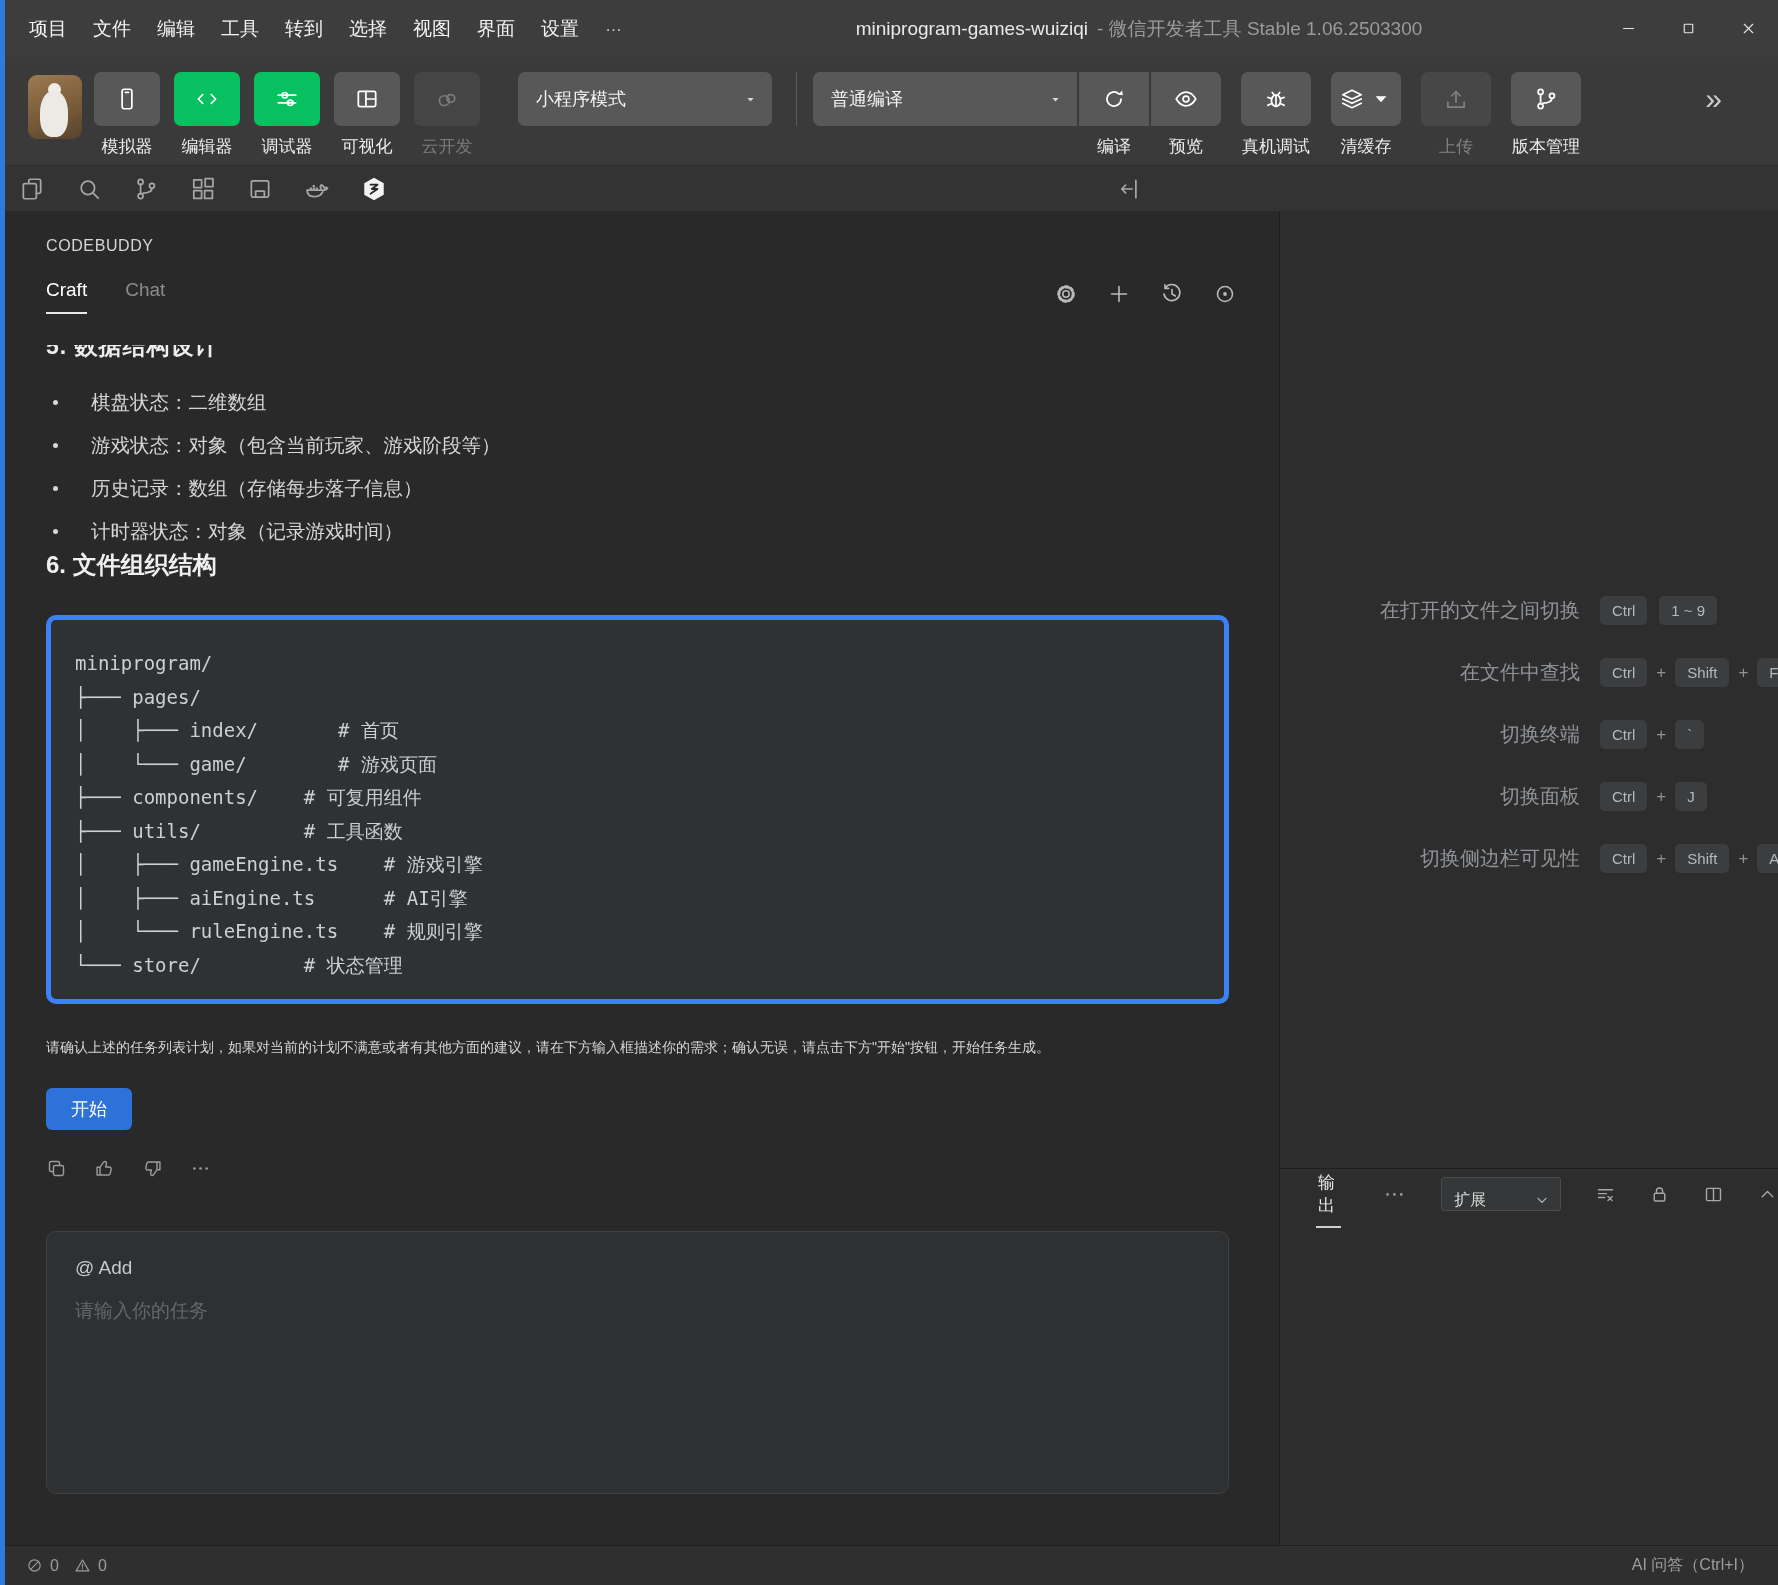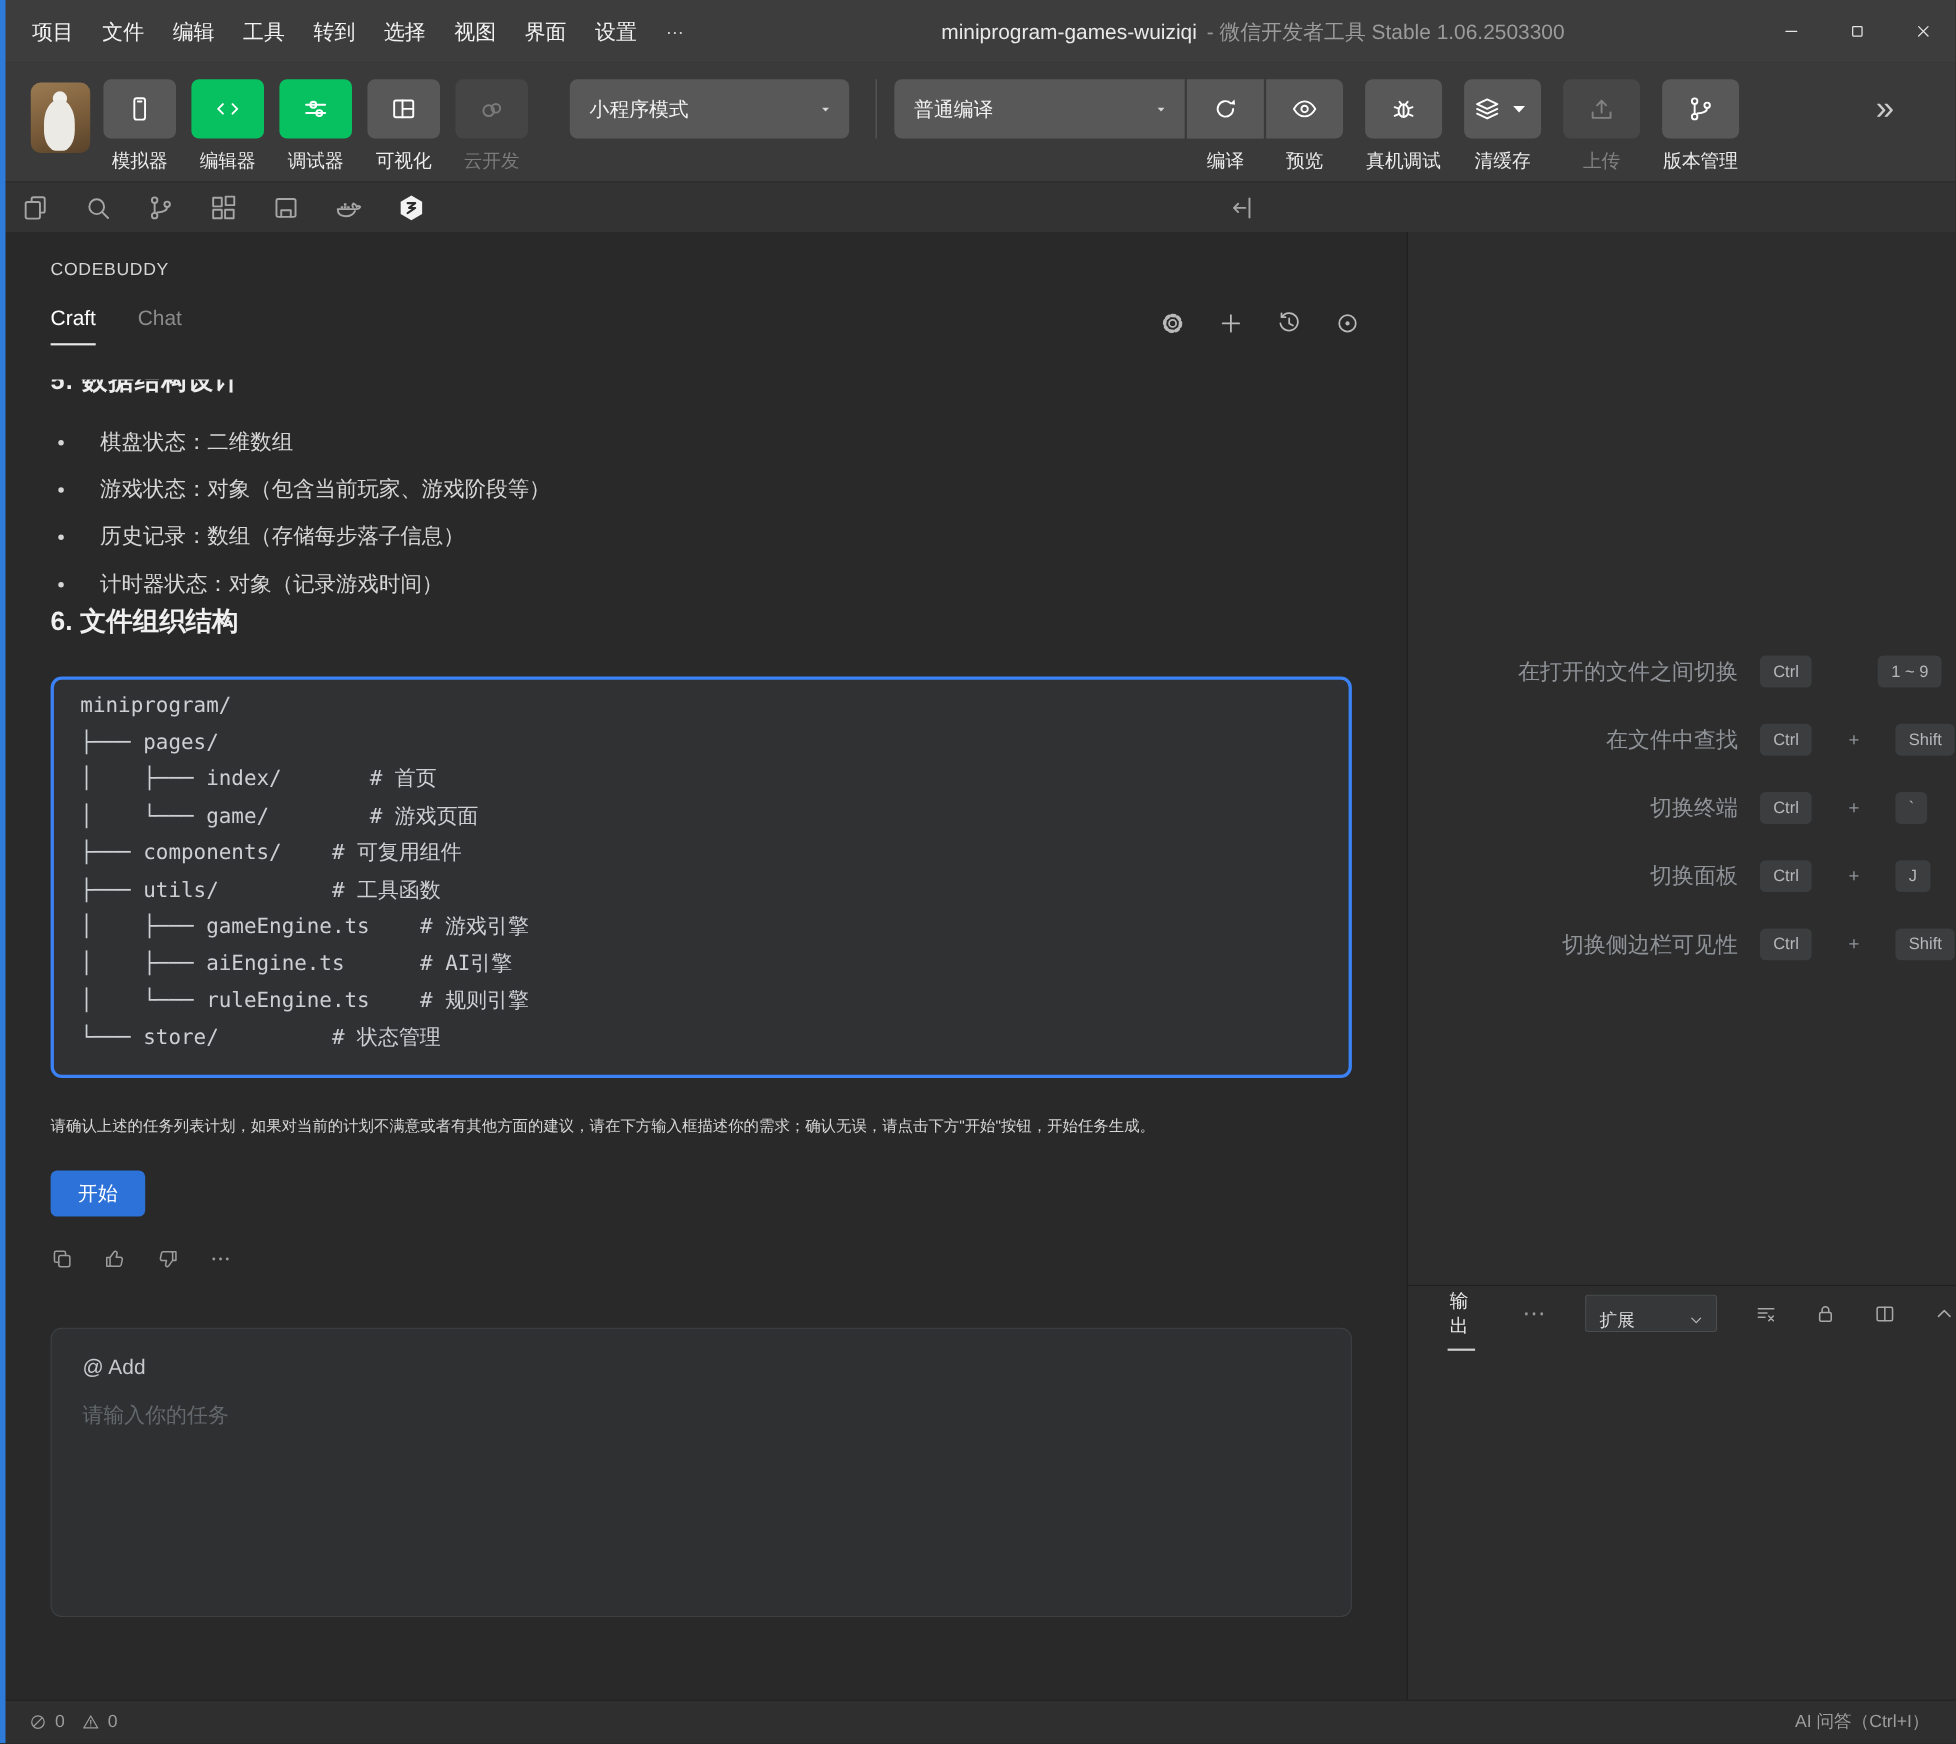--- a/index.html
+++ b/index.html
@@ -73,39 +73,39 @@
   .cb-tab.active { color:#ffffff; border-bottom-color:#e8e8e8; }
   .cb-tab-icons { margin-left:auto; display:flex; gap:29px; padding-bottom:8px; }
   .cb-tab-icons .icon { width:24px; height:24px; color:#b9b9b9; }
   .cb-body { padding:0 50px 0 46px; }
   .clipped-heading { height:26px; overflow:hidden; margin-top:31px; }
   .clipped-heading span { display:block; margin-top:-14px; font-size:23px; font-weight:bold; color:#ededed; letter-spacing:1px; }
   .bullets { margin-top:5px; }
   .bullet { display:flex; margin-top:19px; font-size:19.5px; line-height:24px; color:#d6d6d6;gap:12px; }
   .bullet .dot { flex:none; width:5px; height:5px; border-radius:50%; background:#d6d6d6; margin:10px 21px 0 7px; }
   .section-heading { margin-top:6px; font-size:24px; font-weight:bold; color:#f0f0f0; }
-  .codeblock { margin-top:34px; background:#2f3133; border:3px solid #3b82f6; border-radius:10px; padding:7px 28px 17px 24px; font-family:"DejaVu Sans Mono","Liberation Mono",monospace; font-size:19px; line-height:33.5px; color:#ccd0d3; white-space:pre; overflow:hidden; }
+  .codeblock { margin-top:34px; background:#2f3133; border:5px solid #3b82f6; border-radius:10px; padding:27px 28px 17px 24px; font-family:"DejaVu Sans Mono","Liberation Mono",monospace; font-size:19px; line-height:33.5px; color:#ccd0d3; white-space:pre; overflow:hidden; }
   .confirm-text { margin-top:27px; font-size:14px; line-height:33px; color:#d6d6d6; max-width:1030px; }
   .start-btn { margin-top:24px; width:86px; height:42px; background:#2d72d8; border:none; border-radius:6px; color:#fff; font-size:18px; display:block; }
   .feedback-row { display:flex; gap:27px; margin-top:28px; }
   .feedback-row .icon { width:21px; height:21px; color:#9c9c9c; }
   .inputbox { margin-top:52px; height:263px; background:#2e3032; border:1px solid #3e4144; border-radius:10px; position:relative; padding:25px 28px; }
   .mention { font-size:19px; color:#c7cacc; }
   .input-placeholder { margin-top:19px; font-size:19px; color:#63686c; }
   .input-bottom { position:absolute; left:28px; right:26px; bottom:19px; display:flex; align-items:center; }
   .model-chip { display:flex; align-items:center; gap:9px; background:#37393c; border-radius:6px; padding:8px 13px; font-size:17px; color:#c2c5c7; }
   .model-chip .icon { width:13px; height:13px; color:#9fa3a5; }
   .send-stop { margin-left:auto; width:40px; height:40px; border-radius:50%; background:#2d72d8; border:none; display:flex; align-items:center; justify-content:center; }
   .stop-square { width:13px; height:13px; background:#ffffff; border-radius:3px; }
 
   
   .shortcuts { position:absolute; top:382px; left:0; right:56px; }
   .sc-row { display:flex; align-items:center; margin-bottom:27px; height:35px; }
   .sc-label { flex:none; width:300px; text-align:right; margin-right:20px; font-size:20px; color:#8f9398; white-space:nowrap; }
-  .sc-keys { display:flex; align-items:center;gap:24px; }
+  .sc-keys { display:flex; align-items:center; }
   .key-badge { background:#3b3d3f; border-radius:5px; padding:6px 12px; font-size:15px; color:#b6b8ba; white-space:nowrap; }
   .sc-sep { color:#8f9398; font-size:17px; width:28px; text-align:center; }
   .sc-gap { width:12px; }
 
   .output-panel { position:absolute; left:0; right:0; top:957px; bottom:0; border-top:1px solid #1f1f1f; background:#2d2d2d; }
   .out-header { height:50px; display:flex; align-items:center; padding-left:36px; }
   .out-tab { font-size:17px; color:#eaeaea; border-bottom:2px solid #cfcfcf; padding:11px 2px 9px; }
   .out-more { margin-left:43px; color:#9a9a9a; font-size:21px; letter-spacing:1px; }
   .out-select { margin-left:35px; width:178px; height:34px; background:#353739; border:1px solid #4a4c4e; border-radius:3px; display:flex; align-items:center; padding:12px 10px 0 12px; font-size:16px; color:#dadada; }
   .out-select .icon { margin-left:auto; width:16px; height:16px; color:#bdbdbd; }

